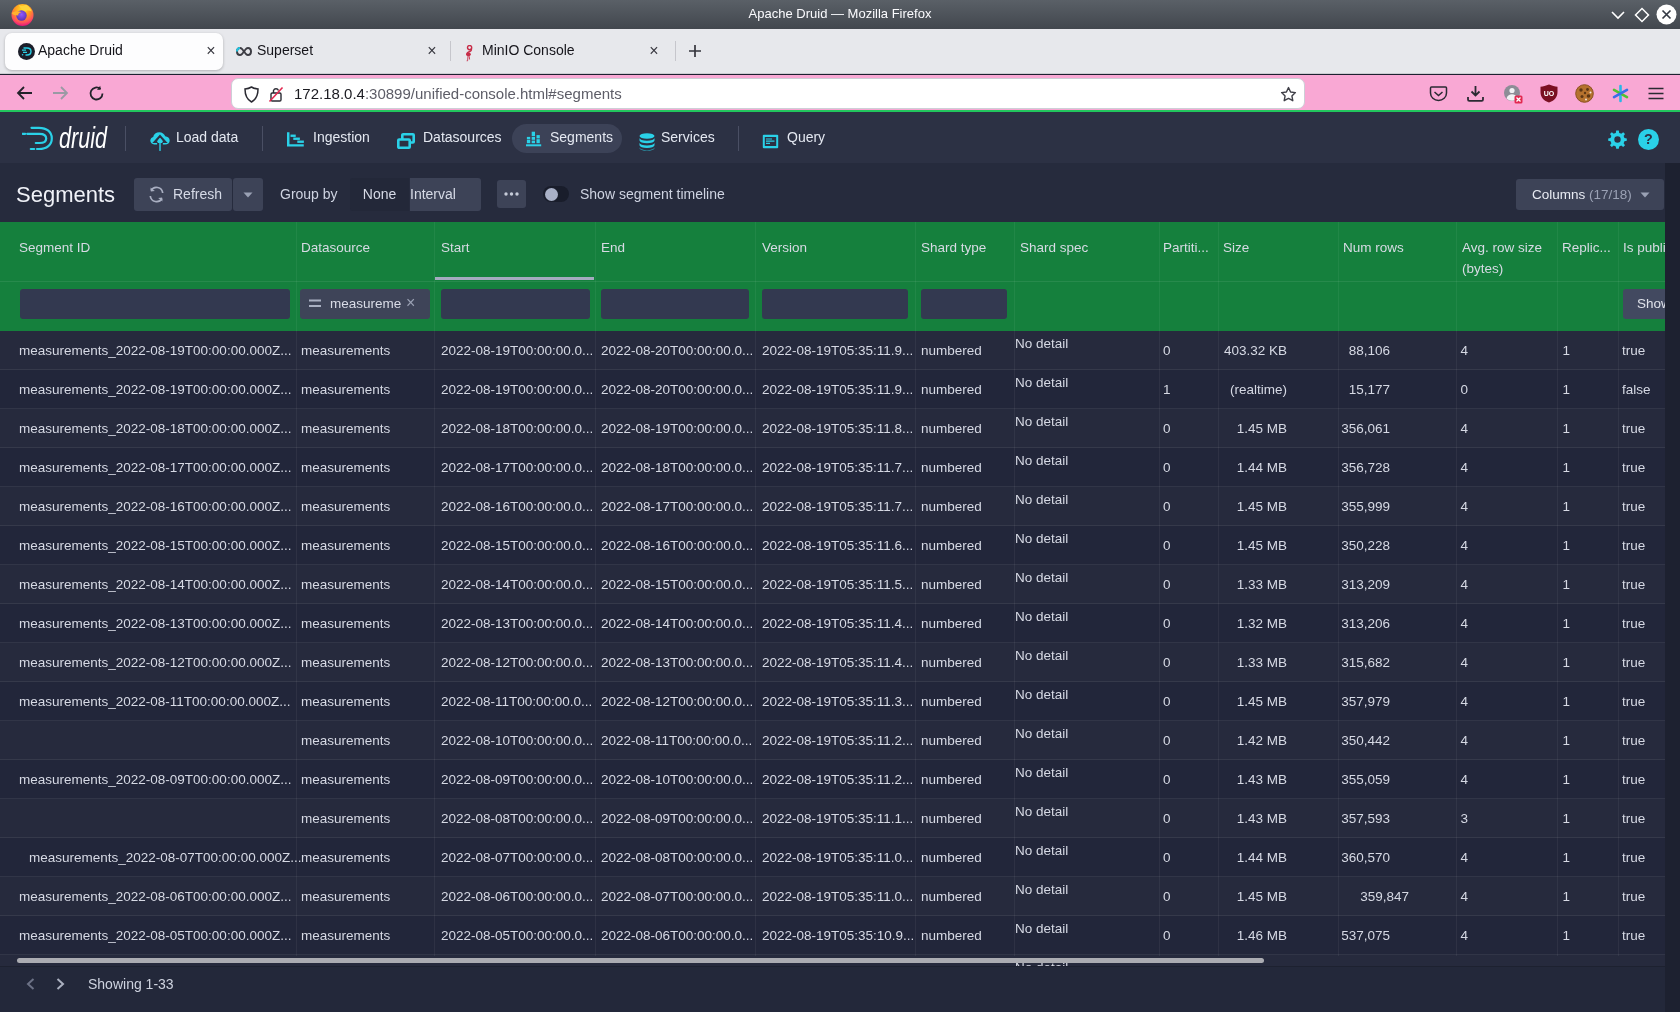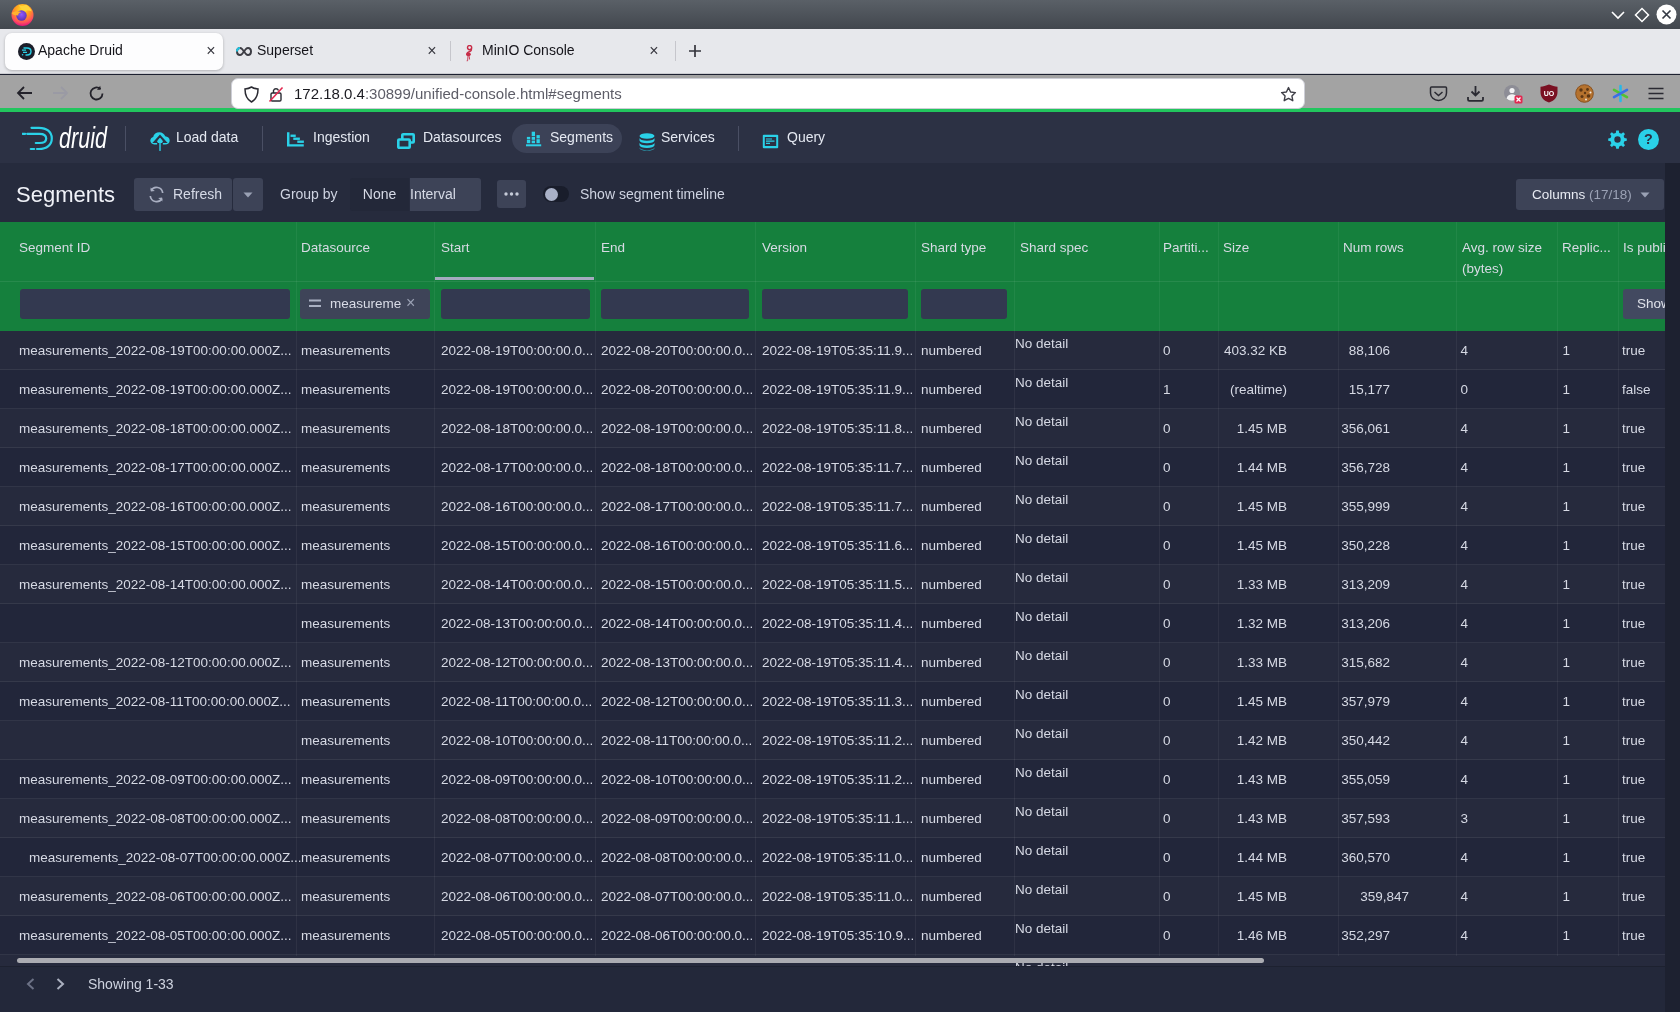--- a/index.html
+++ b/index.html
@@ -7,21 +7,21 @@
 .abs{position:absolute}
 
 #titlebar{position:absolute;left:0;top:0;width:1680px;height:29px;background:linear-gradient(#5a6067,#42474e)}
 #titlebar .t{position:absolute;top:6px;width:100%;text-align:center;color:#fbfbfe;font-size:13px}
 #tabstrip{position:absolute;left:0;top:29px;width:1680px;height:45px;background:#e7e8ec;border-bottom:1px solid #cccdd2}
 .tab{position:absolute;top:3.5px;height:37px;border-radius:7px;font-size:14px;color:#15141a}
 .tab.active{background:#fdfdfe;box-shadow:0 1px 3px rgba(0,0,0,.25)}
 .tab .title{position:absolute;top:9px;white-space:nowrap}
 .tab .x{position:absolute;top:9px;width:18px;height:18px;color:#3a3a42;font-size:16px;line-height:18px;text-align:center}
 .tabsep{position:absolute;top:12px;width:1px;height:20px;background:#c6c6cc}
-#toolbar{position:absolute;left:0;top:75px;width:1680px;height:37px;background:#a3a3a3;border-bottom:4px solid #22c55e}
+#toolbar{position:absolute;left:0;top:75px;width:1680px;height:37px;background:#f9a8d4;border-bottom:2px solid #22c55e}
 #urlfield{position:absolute;left:231px;top:2.5px;width:1074px;height:31px;background:#fff;border:1px solid #cdced6;border-radius:7px}
 #urltext{position:absolute;left:62px;top:6px;font-size:15px;color:#1b1b21;white-space:nowrap}
 #urltext .dim{color:#5d5d67}
 
 #nav{position:absolute;left:0;top:112px;width:1680px;height:51px;background:#2c3144}
 .navsep{position:absolute;top:14px;width:1px;height:25px;background:#4a4f64}
 .navlbl{position:absolute;top:17px;font-size:14px;color:#e4e8f1;white-space:nowrap}
 .pill{position:absolute;left:512px;top:12px;width:110px;height:29px;background:#3c4257;border-radius:15px}
 
 #ctrl{position:absolute;left:0;top:163px;width:1665px;height:59px;background:#262b3d}
@@ -56,20 +56,21 @@
  <radialGradient id="ffp" cx="50%" cy="40%" r="60%">
           <stop offset="0%" stop-color="#9059ff"></stop>
           <stop offset="100%" stop-color="#5b32b4"></stop>
         </radialGradient>
       </defs>
  <circle cx="12.5" cy="13" r="11" fill="url(#ffo)"></circle>
  <circle cx="11.5" cy="13.5" r="5.2" fill="url(#ffp)"></circle>
  <path d="M1.5 11 C5 8.5 9 8.8 11.5 10.2 C8.8 10.8 8 12 8.3 13.5 C5 13.5 3 12.8 1.5 11Z" fill="#ffb22e"></path>
  <path d="M8.5 2.2 C10.5 4.8 14.5 3.8 16 2.6 C19 4.3 21.2 7 21.8 9.5 C19 7.8 16.2 8.2 15.2 9.8 C13.2 7.2 10 6.8 8.5 2.2Z" fill="#ffd43a"></path>
 </svg>
+<div class="t">Apache Druid — Mozilla Firefox</div>
 <svg class="abs" style="left:1610px;top:10px" width="16" height="10" viewBox="0 0 16 10">
       <path d="M2 2 L8 8 L14 2" stroke="#fff" stroke-width="1.6" fill="none"></path>
     </svg>
 <svg class="abs" style="left:1634px;top:7px" width="16" height="16" viewBox="0 0 16 16">
       <rect x="3.4" y="3.4" width="9.2" height="9.2" fill="none" stroke="#fff" stroke-width="1.5" transform="rotate(45 8 8)"></rect>
     </svg>
 <svg class="abs" style="left:1656px;top:4px" width="21" height="21" viewBox="0 0 21 21">
       <circle cx="10.5" cy="10.5" r="10" fill="#fff"></circle>
       <path d="M6.5 6.5 L14.5 14.5 M14.5 6.5 L6.5 14.5" stroke="#343a44" stroke-width="1.7"></path>
     </svg>
@@ -430,20 +431,21 @@
 <span class="c" style="left:921px;width:88px">numbered</span>
 <span class="ctop" style="left:1015px">No detail</span>
 <span class="c" style="left:1163px;width:50px">0</span>
 <span class="c num" style="left:1217px;width:70px">1.33 MB</span>
 <span class="c num" style="left:1337px;width:53px">313,209</span>
 <span class="c num" style="left:1420px;width:48px">4</span>
 <span class="c num" style="left:1520px;width:50px">1</span>
 <span class="c" style="left:1622px;width:43px">true</span>
 </div>
 <div class="row even" style="top:382px">
+<span class="c" style="left:19px;width:273px">measurements_2022-08-13T00:00:00.000Z...</span>
 <span class="c" style="left:301px;width:120px">measurements</span>
 <span class="c" style="left:441px;width:154px">2022-08-13T00:00:00.0...</span>
 <span class="c" style="left:601px;width:154px">2022-08-14T00:00:00.0...</span>
 <span class="c" style="left:762px;width:154px">2022-08-19T05:35:11.4...</span>
 <span class="c" style="left:921px;width:88px">numbered</span>
 <span class="ctop" style="left:1015px">No detail</span>
 <span class="c" style="left:1163px;width:50px">0</span>
 <span class="c num" style="left:1217px;width:70px">1.32 MB</span>
 <span class="c num" style="left:1337px;width:53px">313,206</span>
 <span class="c num" style="left:1420px;width:48px">4</span>
@@ -503,21 +505,20 @@
 <span class="c" style="left:921px;width:88px">numbered</span>
 <span class="ctop" style="left:1015px">No detail</span>
 <span class="c" style="left:1163px;width:50px">0</span>
 <span class="c num" style="left:1217px;width:70px">1.43 MB</span>
 <span class="c num" style="left:1337px;width:53px">355,059</span>
 <span class="c num" style="left:1420px;width:48px">4</span>
 <span class="c num" style="left:1520px;width:50px">1</span>
 <span class="c" style="left:1622px;width:43px">true</span>
 </div>
 <div class="row odd" style="top:577px">
-<span class="c" style="left:19px;width:273px">measurements_2022-08-08T00:00:00.000Z...</span>
 <span class="c" style="left:301px;width:120px">measurements</span>
 <span class="c" style="left:441px;width:154px">2022-08-08T00:00:00.0...</span>
 <span class="c" style="left:601px;width:154px">2022-08-09T00:00:00.0...</span>
 <span class="c" style="left:762px;width:154px">2022-08-19T05:35:11.1...</span>
 <span class="c" style="left:921px;width:88px">numbered</span>
 <span class="ctop" style="left:1015px">No detail</span>
 <span class="c" style="left:1163px;width:50px">0</span>
 <span class="c num" style="left:1217px;width:70px">1.43 MB</span>
 <span class="c num" style="left:1337px;width:53px">357,593</span>
 <span class="c num" style="left:1420px;width:48px">3</span>
@@ -557,21 +558,21 @@
 <div class="row even" style="top:694px">
 <span class="c" style="left:19px;width:273px">measurements_2022-08-05T00:00:00.000Z...</span>
 <span class="c" style="left:301px;width:120px">measurements</span>
 <span class="c" style="left:441px;width:154px">2022-08-05T00:00:00.0...</span>
 <span class="c" style="left:601px;width:154px">2022-08-06T00:00:00.0...</span>
 <span class="c" style="left:762px;width:154px">2022-08-19T05:35:10.9...</span>
 <span class="c" style="left:921px;width:88px">numbered</span>
 <span class="ctop" style="left:1015px">No detail</span>
 <span class="c" style="left:1163px;width:50px">0</span>
 <span class="c num" style="left:1217px;width:70px">1.46 MB</span>
-<span class="c num" style="left:1337px;width:53px">352,297</span>
+<span class="c num" style="left:1337px;width:53px">537,075</span>
 <span class="c num" style="left:1420px;width:48px">4</span>
 <span class="c num" style="left:1520px;width:50px">1</span>
 <span class="c" style="left:1622px;width:43px">true</span>
 </div>
 <div class="row odd" style="top:733px">
       <span class="ctop" style="left:1015px">No detail</span>
     </div>
 </div>
 <div id="pager">
 <svg class="abs" style="left:25px;top:10px" width="11" height="14" viewBox="0 0 11 14">

